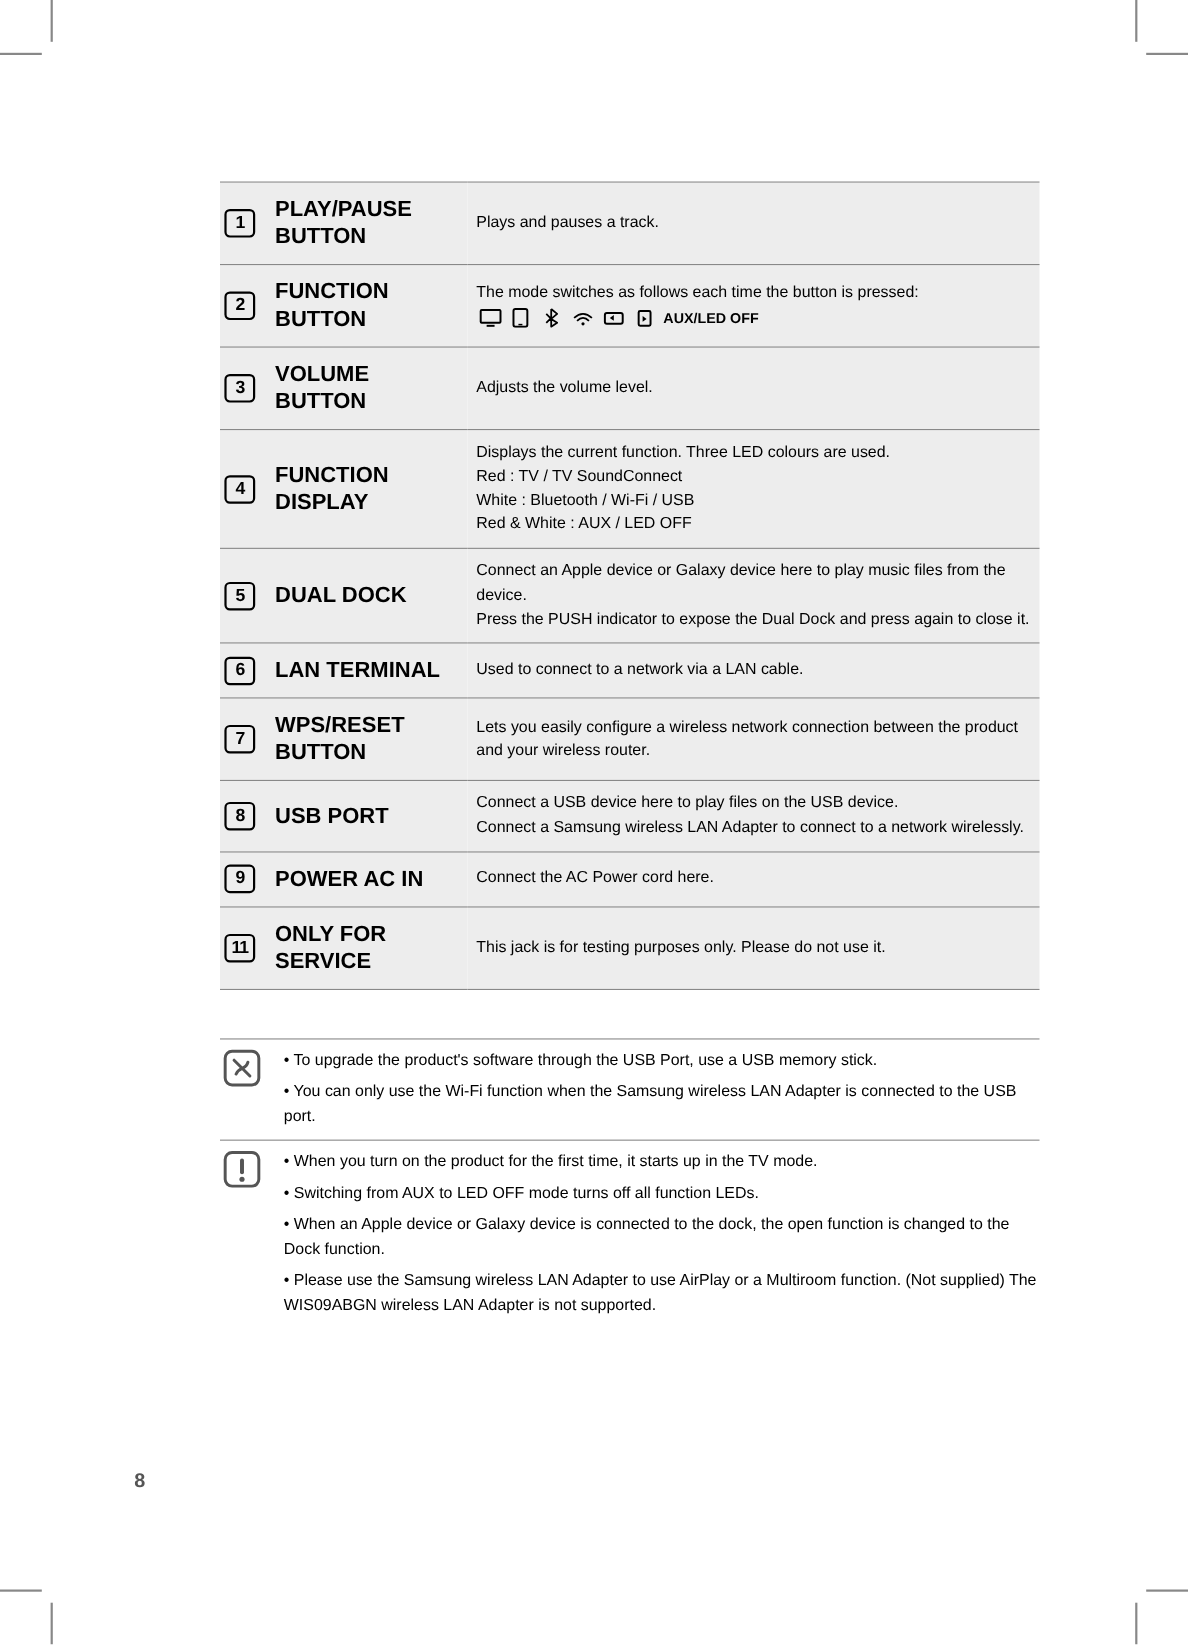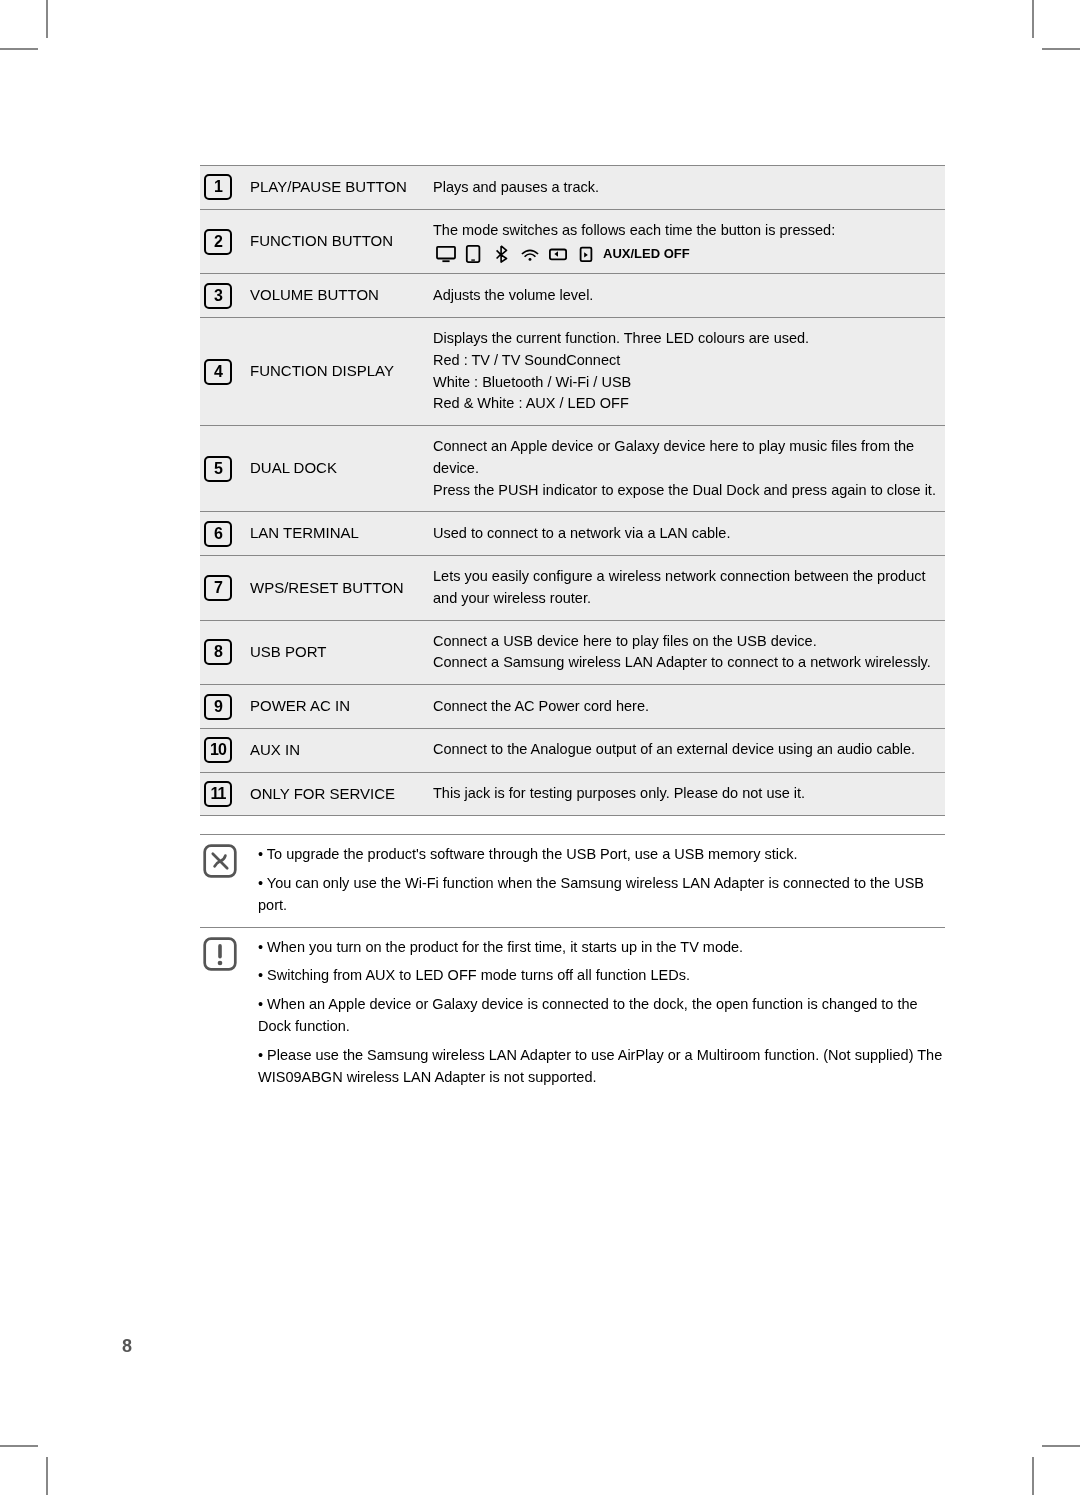--- a/index.html
+++ b/index.html
@@ -20,29 +20,29 @@
   .inner { position: absolute; left: 60px; right: 60px; top: 60px; bottom: 60px; }
   .content { position: absolute; left: 140px; right: 75px; top: 105px; }
 
   .table { width: 100%; border-collapse: collapse; }
   .table tr { border-top: 1px solid #888; border-bottom: 1px solid #888; }
   .table td { padding: 0; vertical-align: middle; }
   .row { background: #ededed; }
 
   td.num-cell { width: 50px; text-align: left; padding-left: 4px; }
   .numbox { display: inline-flex; align-items: center; justify-content: center; min-width: 28px; height: 26px; border: 2px solid #000; border-radius: 5px; font-weight: 900; font-size: 16px; padding: 0 4px; letter-spacing: -1px; }
-  td.label-cell { width: 175px; font-size: 15px; font-weight: 400; line-height: 1.25; padding: 12px 8px 12px 0; }
+  td.label-cell { width: 175px; font-size: 20px; font-weight: 700; line-height: 1.25; padding: 12px 8px 12px 0; }
   td.desc-cell { font-size: 14.5px; line-height: 1.5; padding: 10px 8px 10px 8px; font-weight: 400; }
   .desc-cell .line { display: block; }
 
   .icons-row { display: inline-flex; gap: 6px; align-items: center; vertical-align: middle; margin-left: 2px; margin-top: 2px; }
   .ico svg { width: 22px; height: 18px; display: block; }
   .aux-label { font-size: 13px; font-weight: 700; }
 
-  .notes { margin-top: 18px; }
+  .notes { margin-top: 44px; }
   .note-block { border-top: 1px solid #888; padding-top: 8px; margin-top: 4px; display: flex; gap: 18px; }
   .note-icon { flex: 0 0 40px; display: flex; justify-content: center; padding-top: 0; }
   .note-icon svg { width: 36px; height: 36px; }
   .note-body { flex: 1; font-size: 14.5px; line-height: 1.55; }
   .note-body .nline { display: block; margin-bottom: 6px; }
   .bullet::before { content: "• "; }
 
   .page-num { position: absolute; left: 62px; bottom: 78px; font-size: 18px; font-weight: 700; color: #555; }
 </style>
 </head>
@@ -174,27 +174,20 @@
         </tr>
 
         <tr class="row">
           <td class="num-cell"><span class="numbox">9</span></td>
           <td class="label-cell">POWER AC IN</td>
           <td class="desc-cell">
                 <span class="line">Connect the AC Power cord here.</span>
               </td>
         </tr>
 
-        <tr class="row">
-          <td class="num-cell"><span class="numbox">10</span></td>
-          <td class="label-cell">AUX IN</td>
-          <td class="desc-cell">
-                <span class="line">Connect to the Analogue output of an external device using an audio cable.</span>
-              </td>
-        </tr>
 
         <tr class="row">
           <td class="num-cell"><span class="numbox">11</span></td>
           <td class="label-cell">ONLY FOR SERVICE</td>
           <td class="desc-cell">
                 <span class="line">This jack is for testing purposes only. Please do not use it.</span>
               </td>
         </tr>
 
       </tbody>

